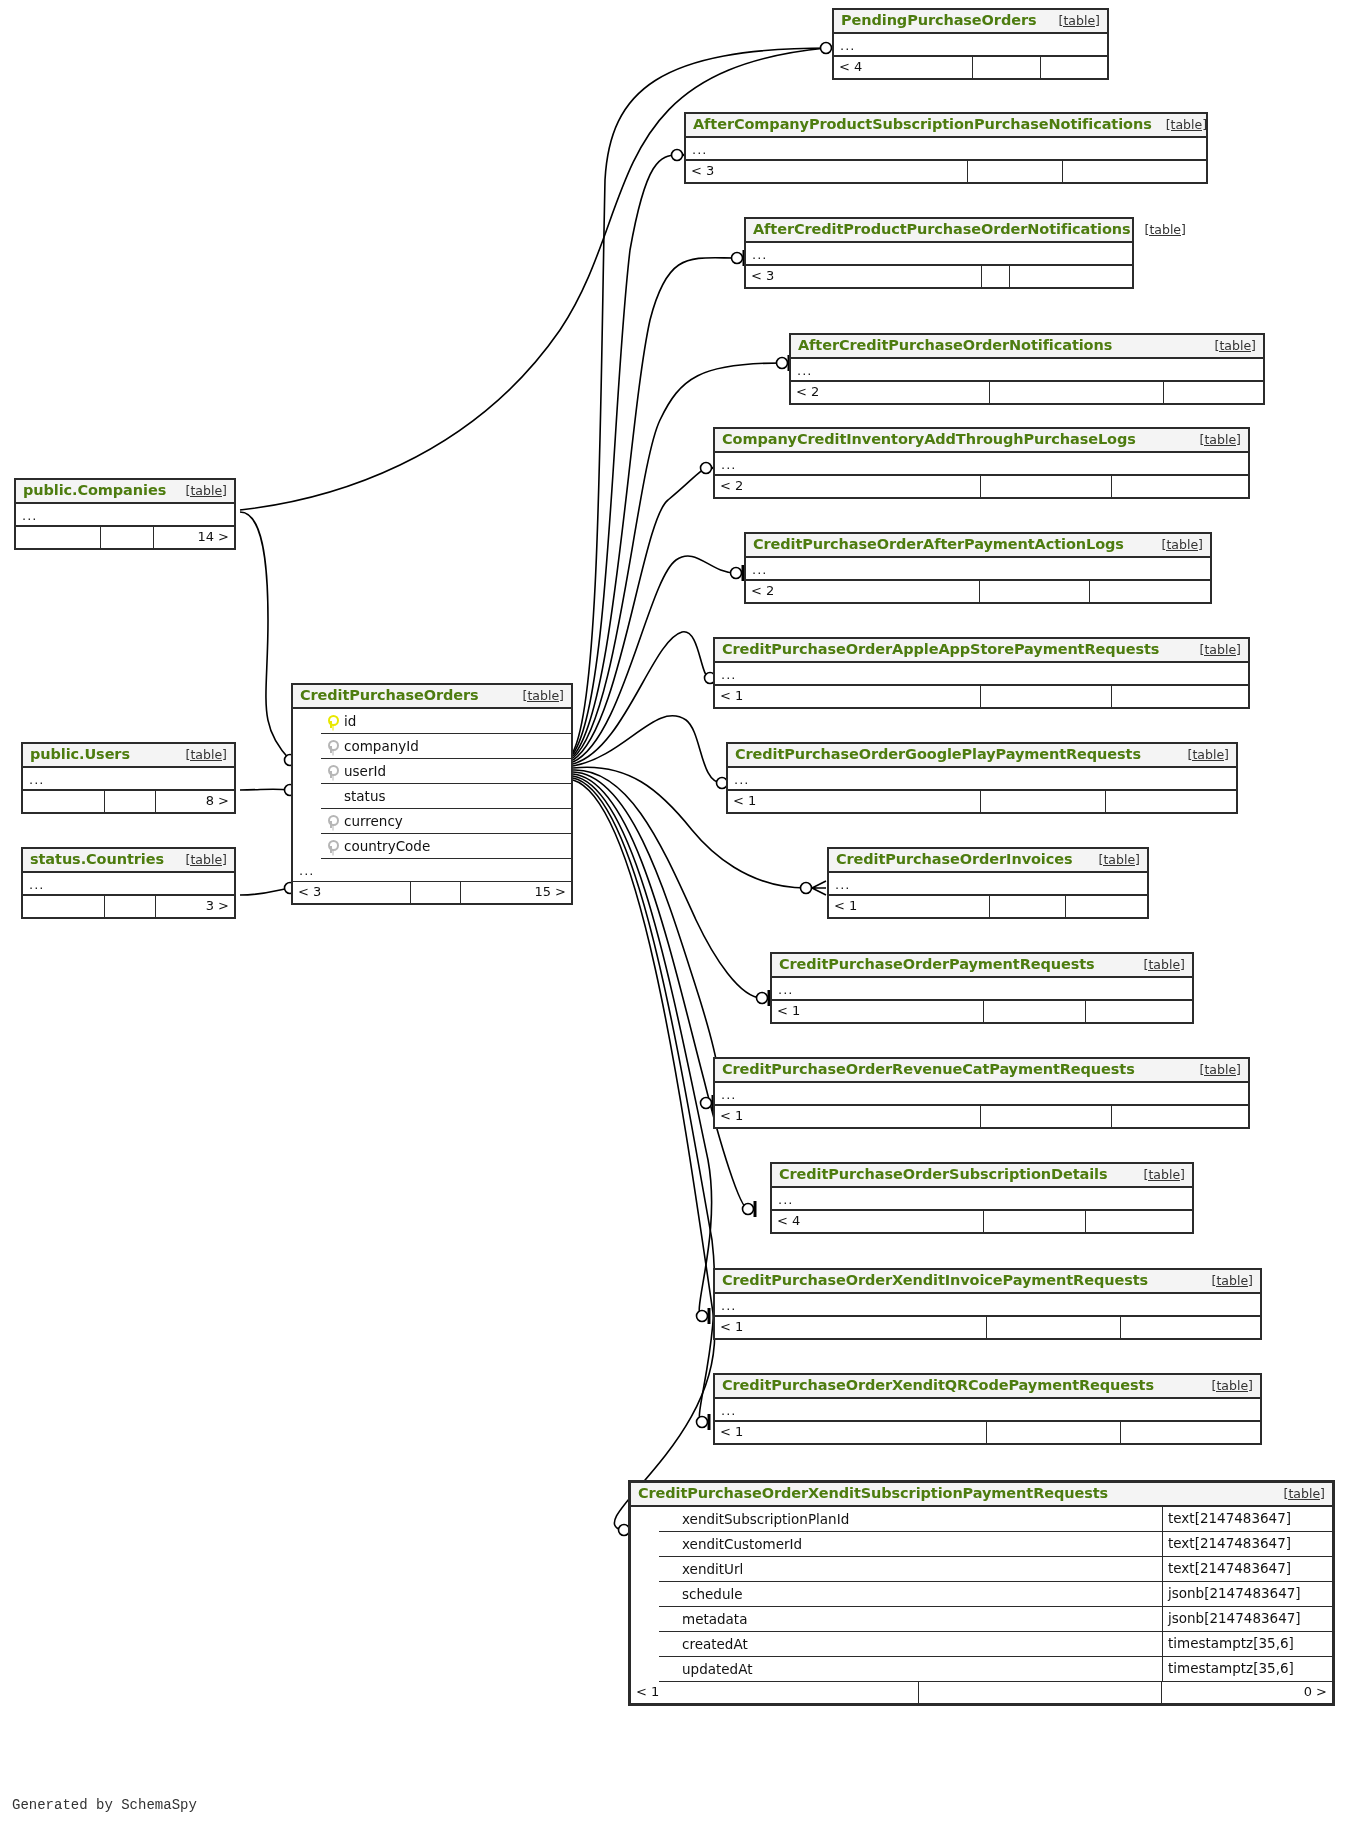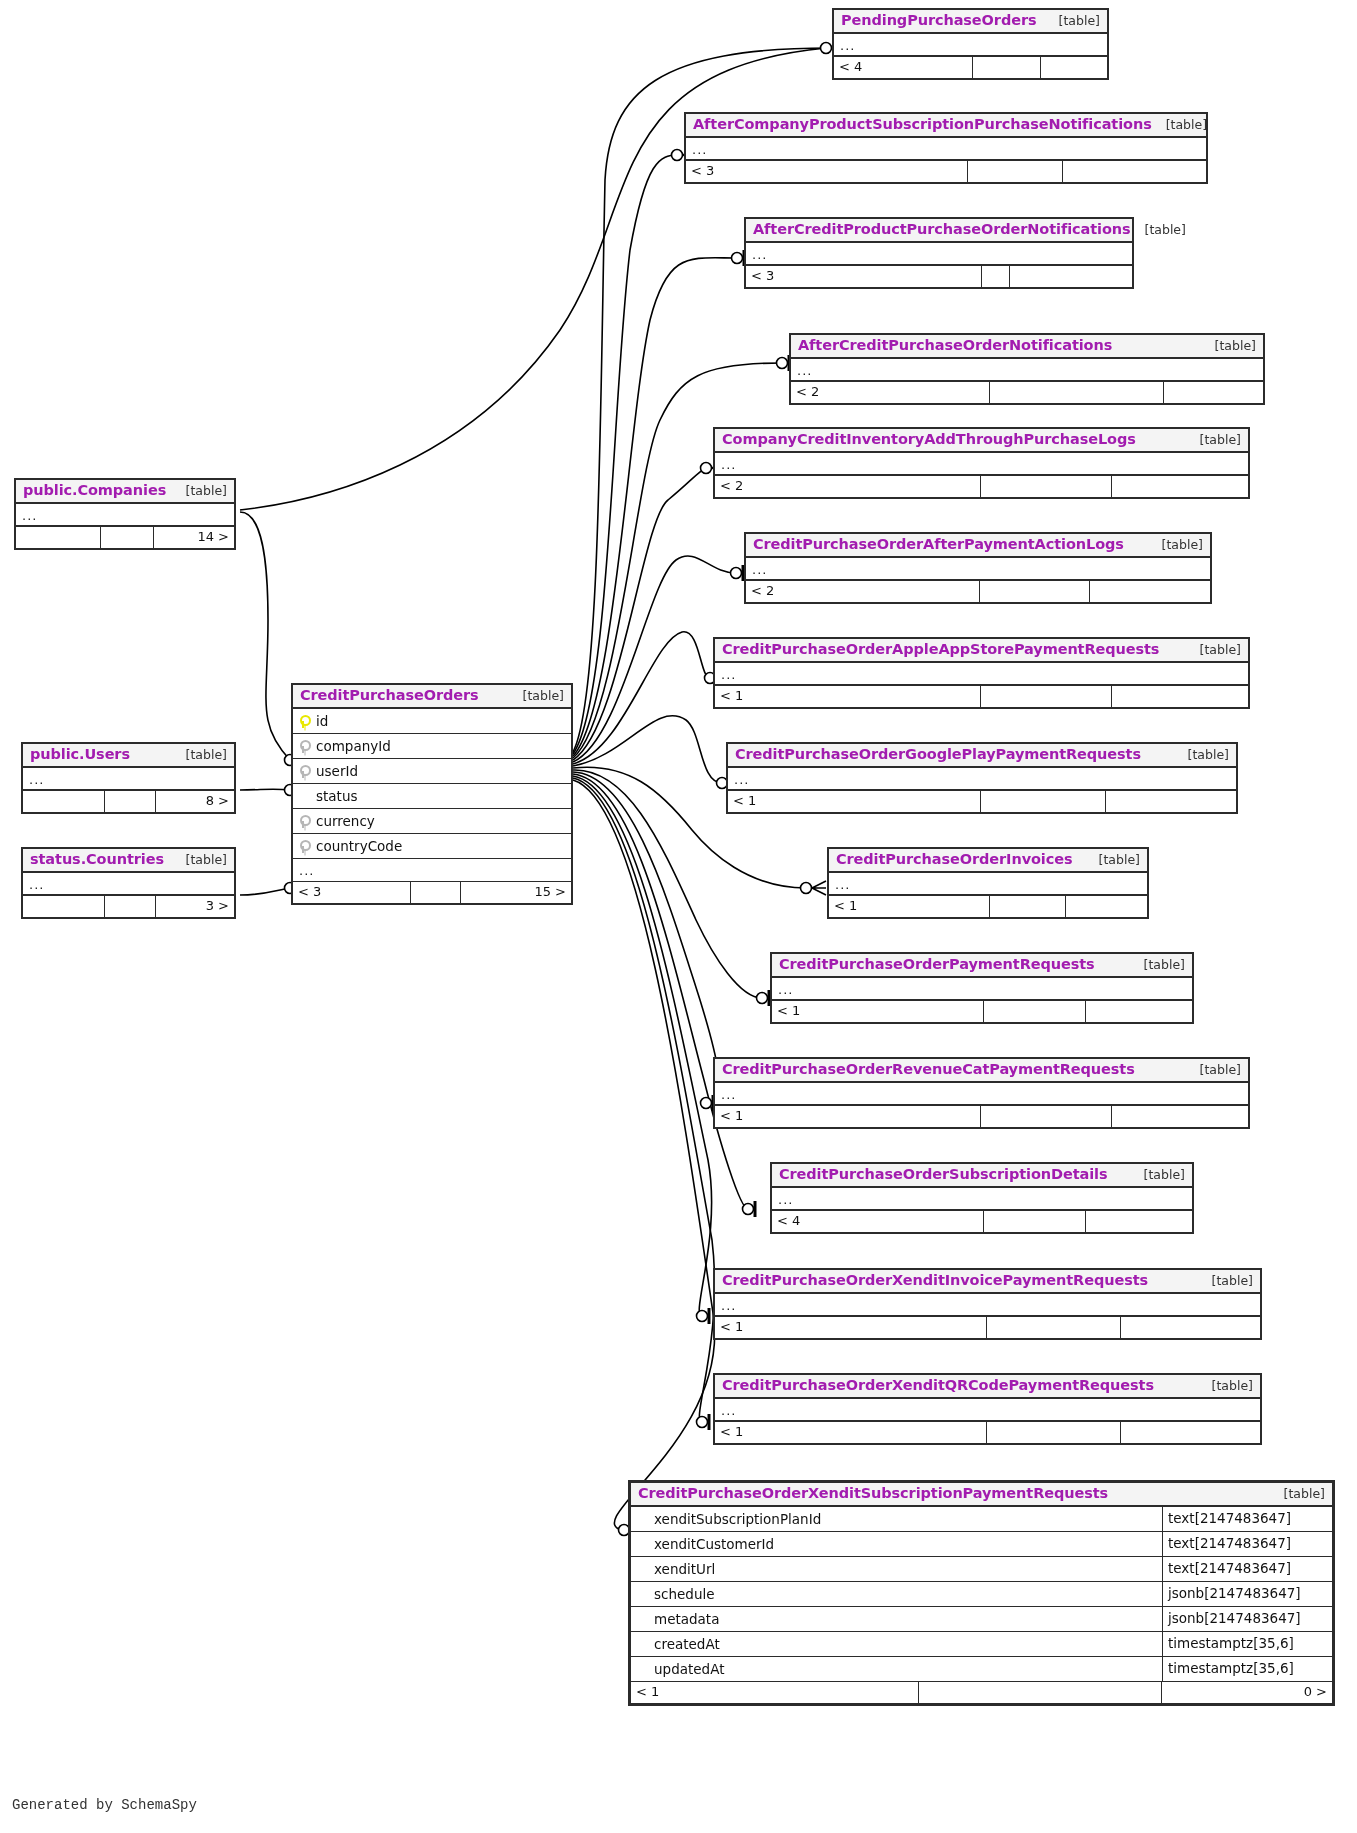--- a/index.html
+++ b/index.html
@@ -34,27 +34,28 @@
     align-items: baseline;
     justify-content: space-between;
     background: #f4f4f4;
     border-bottom: 2px solid #2b2b2b;
     padding: 2px 7px 4px 7px;
     white-space: nowrap;
   }
   .node .tname {
     font-weight: bold;
     font-size: 14.5px;
-    color: #a21caf;
+    color: #4d7c0f;
     letter-spacing: -0.1px;
   }
   .node .ttag {
     font-size: 12.5px;
     color: #333;
     padding-left: 14px;
+    text-decoration: underline;
   }
 
   
   .ellipsis-row {
     font-size: 13px;
     color: #222;
     padding: 1px 6px 3px 6px;
     border-bottom: 2px solid #2b2b2b;
     height: 23px;
     line-height: 21px;
@@ -83,20 +84,21 @@
   
   .node.detailed { }
   .node.detailed .col {
     display: flex;
     align-items: center;
     border-bottom: 1.6px solid #2b2b2b;
     height: 25px;
     font-size: 13.5px;
     color: #111;
     white-space: nowrap;
+    margin-left: 28px;
   }
   .node.detailed .col .kcell {
     flex: 0 0 20px;
     display: flex;
     align-items: center;
     justify-content: center;
   }
   .node.detailed .col .cname {
     flex: 1 1 auto;
     padding-left: 3px;

